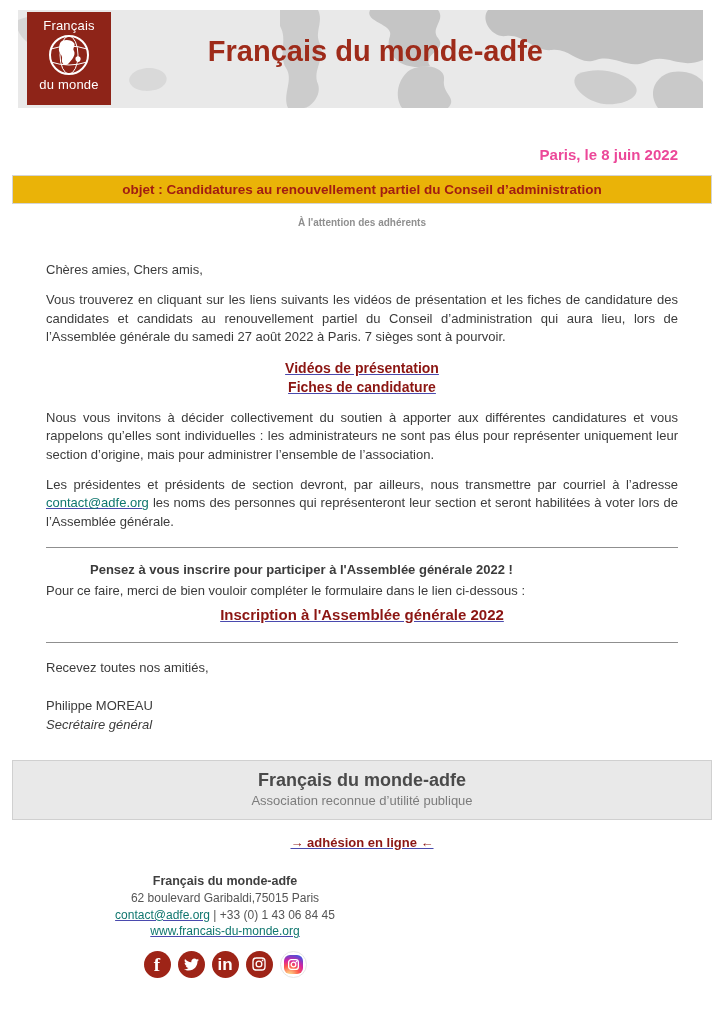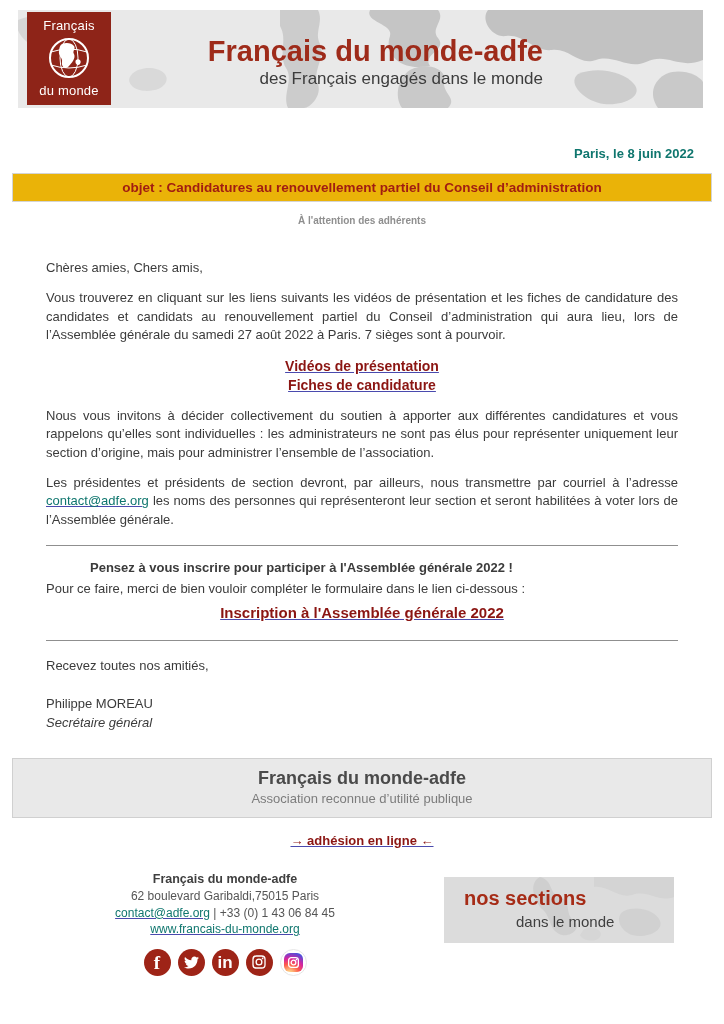--- a/index.html
+++ b/index.html
@@ -10,32 +10,32 @@
   }
   
   .banner{
     position:relative;margin:10px 21px 0 18px;height:98px;
     background:#e9e9e9;overflow:hidden;
   }
   .banner-map{position:absolute;top:0;left:0;width:100%;height:100%;}
   .logo-box{
     position:absolute;left:9px;top:2px;width:84px;height:93px;
     background:#8e2418;color:#ffffff;text-align:center;
-    display:flex;flex-direction:column;justify-content:space-between;
+    display:flex;flex-direction:column;justify-content:flex-start;
     padding:6px 0 7px;box-sizing:border-box;z-index:2;
   }
   .logo-top,.logo-bottom{font-size:13px;letter-spacing:.2px;}
   .logo-globe{margin:0 auto;}
   .banner-text{
     position:absolute;left:185px;top:26px;width:340px;text-align:right;z-index:2;
   }
   .banner-title{font-size:29px;font-weight:bold;color:#9e2b1a;line-height:1.05;}
   .banner-subtitle{font-size:17px;color:#3c3c3c;margin-top:3px;}
   
-  .date-line{margin:38px 30px 0;text-align:right;font-weight:bold;font-size:13px;color:#0f766e;}
+  .date-line{margin:38px 46px 0;text-align:right;font-weight:bold;font-size:15px;color:#ec4899;}
   .subject-box{
     margin:12px 12px 0;border:1px solid #d4d4d4;background:#eab308;
     padding:6px 8px;text-align:center;font-weight:bold;font-size:13.5px;color:#a11d12;
   }
   .attention{margin-top:13px;text-align:center;font-weight:bold;font-size:10px;color:#8f8f8f;}
   .content{margin:0 46px;font-size:13px;line-height:1.42;}
   .salutation{margin-top:33px;}
   .para{margin-top:12px;text-align:justify;}
   .center-links{margin-top:12px;text-align:center;line-height:1.35;}
   .red-link{
@@ -110,21 +110,20 @@
       <ellipse cx="23" cy="22" rx="9" ry="19" fill="none" stroke="#ffffff" stroke-width="1"></ellipse>
       <path d="M5,16 Q23,10 41,16" fill="none" stroke="#ffffff" stroke-width="1"></path>
       <path d="M5,29 Q23,35 41,29" fill="none" stroke="#ffffff" stroke-width="1"></path>
       <path fill="#ffffff" d="M16,8 C20,6 26,7 28,10 C30,13 26,15 28,18 C30,22 26,27 22,31 C19,34 15,30 16,26 C17,22 12,20 13,15 C13.5,11 14,9 16,8 Z"></path>
       <path fill="#ffffff" d="M30,24 C33,22 36,25 34,28 C32,31 28,27 30,24 Z"></path>
     </svg>
     <div class="logo-bottom">du monde</div>
   </div>
   <div class="banner-text">
     <div class="banner-title">Français du monde-adfe</div>
-    <div class="banner-subtitle">des Français engagés dans le monde</div>
   </div>
 </div>
 
 <div class="date-line">Paris, le 8 juin 2022</div>
 
 <div class="subject-box">objet : Candidatures au renouvellement partiel du Conseil d’administration</div>
 
 <div class="attention">À l'attention des adhérents</div>
 
 <div class="content">
@@ -198,23 +197,13 @@
           <svg width="13" height="13" viewBox="0 0 24 24">
               <rect x="3" y="3" width="18" height="18" rx="5" fill="none" stroke="#ffffff" stroke-width="2.4"></rect>
               <circle cx="12" cy="12" r="4.3" fill="none" stroke="#ffffff" stroke-width="2.4"></circle>
               <circle cx="17.4" cy="6.6" r="1.5" fill="#ffffff"></circle>
             </svg>
         </div>
       </div>
     </div>
   </div>
 
-  <div class="sections-banner">
-    <svg width="230" height="66" viewBox="0 0 230 66" preserveAspectRatio="none">
-      <path fill="#cfcfcf" d="M96,0 C110,4 104,16 116,20 C128,24 120,36 130,44 C138,50 128,60 118,58 C104,54 108,40 98,32 C90,24 84,6 96,0 Z"></path>
-      <path fill="#d4d4d4" d="M150,0 L230,0 L230,20 C214,26 204,12 188,18 C174,22 164,8 150,10 Z"></path>
-      <path fill="#d1d1d1" d="M180,34 C194,28 212,34 216,44 C220,54 202,62 188,58 C176,54 170,40 180,34 Z"></path>
-      <path fill="#d6d6d6" d="M140,52 C150,48 160,54 156,60 C152,66 138,64 136,58 Z"></path>
-    </svg>
-    <div class="sections-line1">nos sections</div>
-    <div class="sections-line2">dans le monde</div>
-  </div>
 </div>
 
 </body></html>

